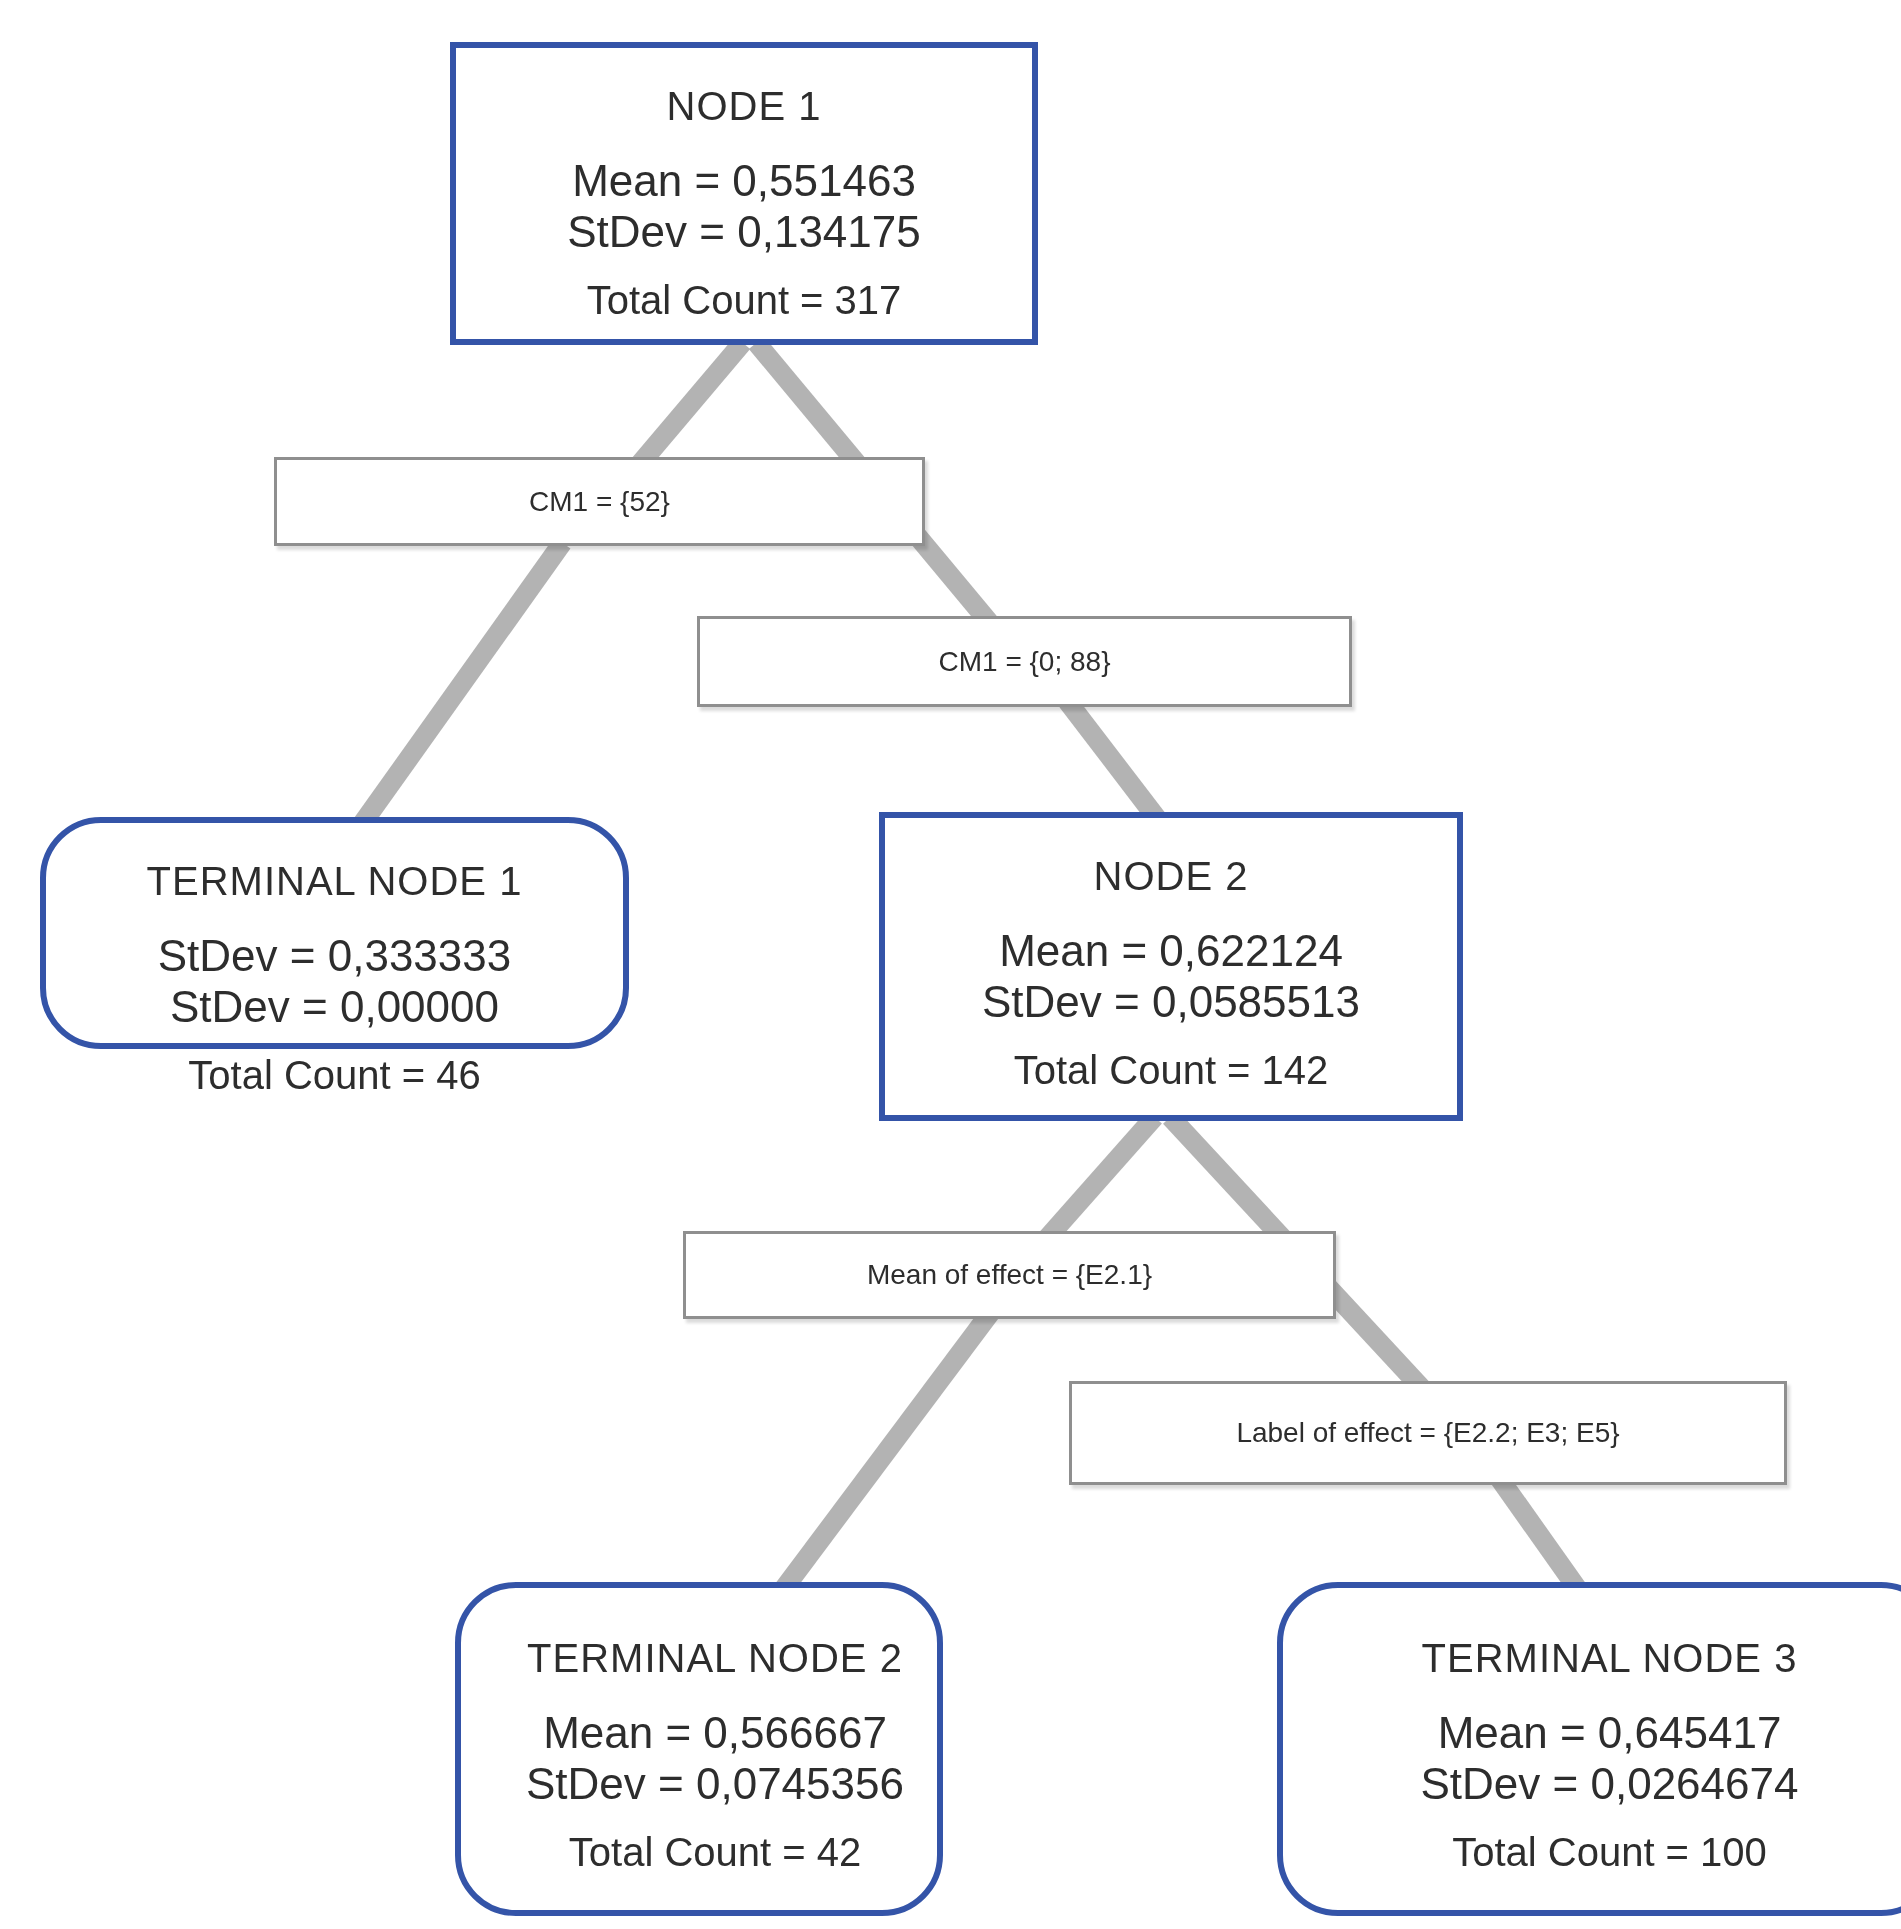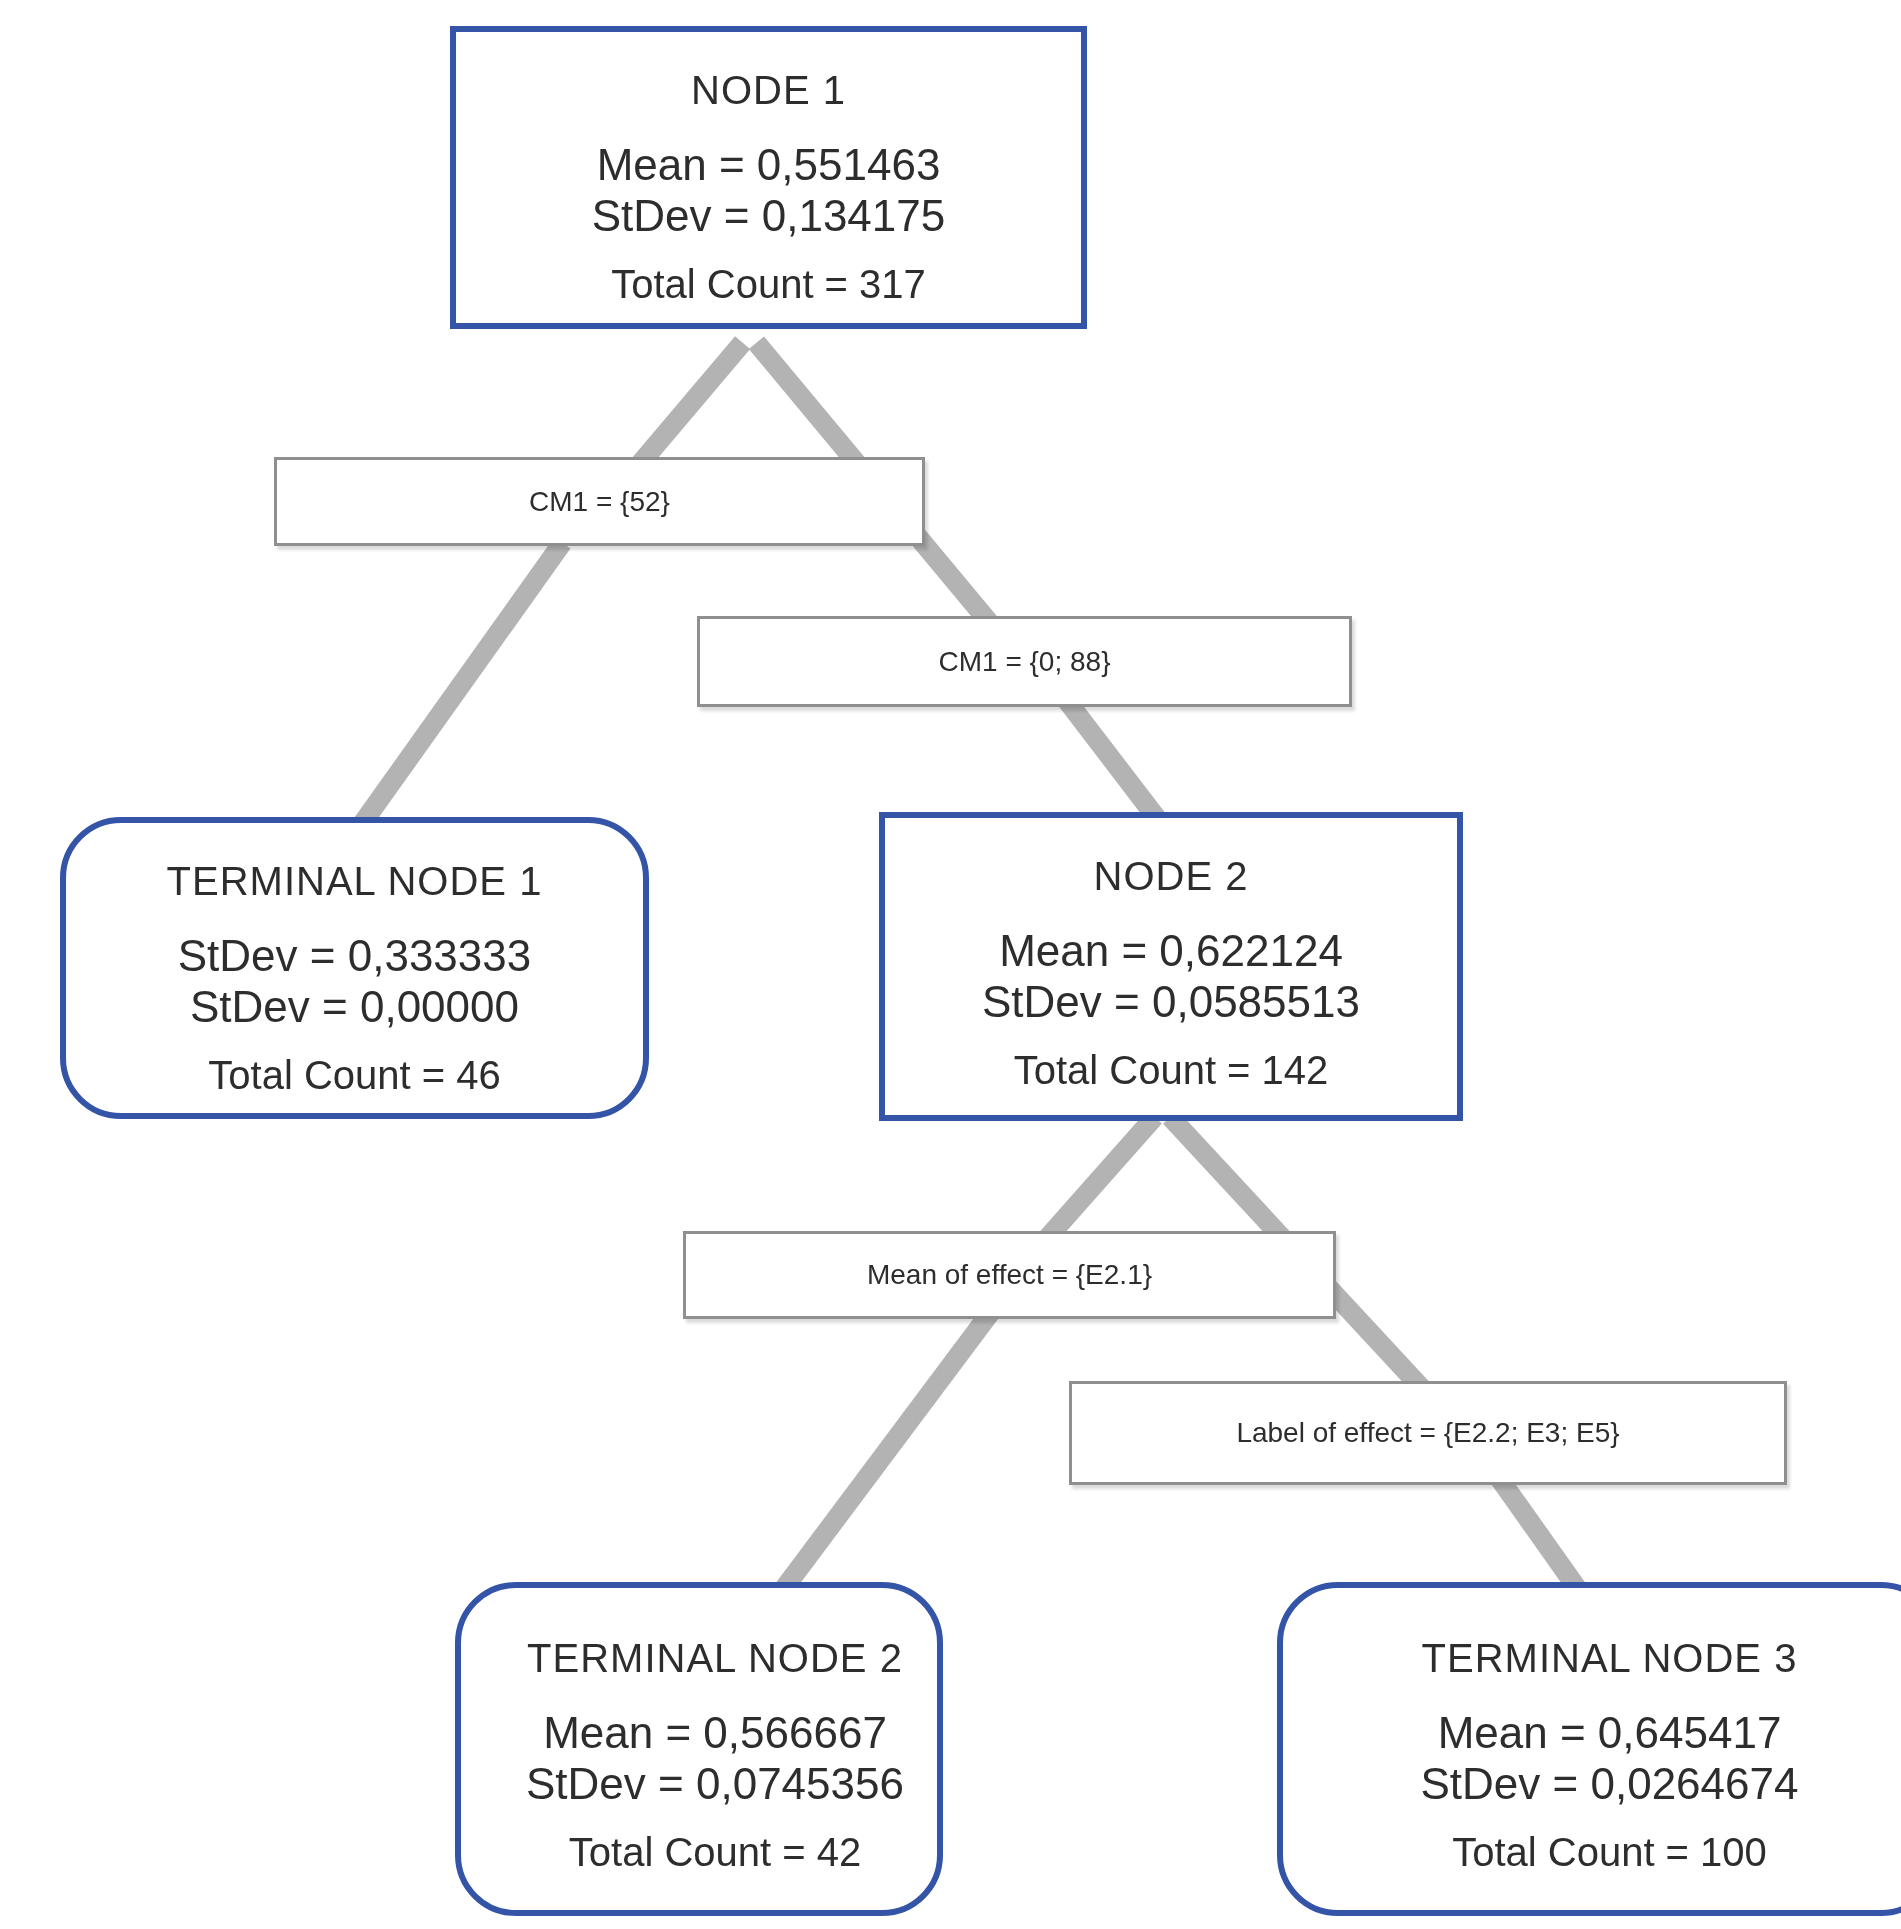--- a/index.html
+++ b/index.html
@@ -80,38 +80,38 @@
     <line x1="750" y1="346" x2="645" y2="470"></line>
     <line x1="764" y1="346" x2="1002" y2="632"></line>
     <line x1="568" y1="548" x2="360" y2="840"></line>
     <line x1="1078" y1="708" x2="1175" y2="835"></line>
     <line x1="1166" y1="1128" x2="1058" y2="1250"></line>
     <line x1="1182" y1="1128" x2="1436" y2="1402"></line>
     <line x1="1000" y1="1326" x2="786" y2="1612"></line>
     <line x1="1515" y1="1494" x2="1600" y2="1614"></line>
   </svg>
 
-  <div class="box node-box" style="left:450px;top:26px;width:637px;height:303px;">
+  <div class="box node-box" style="left:450px;top:42px;width:588px;height:303px;">
     <div class="node-title">NODE 1</div>
     <div class="node-stats">
       <div>Mean = 0,551463</div>
       <div>StDev = 0,134175</div>
     </div>
     <div class="node-count">Total Count = 317</div>
   </div>
 
   <div class="box split-box" style="left:274px;top:457px;width:651px;height:89px;">
     <span class="split-label">CM1 = {52}</span>
   </div>
 
   <div class="box split-box" style="left:697px;top:616px;width:655px;height:91px;">
     <span class="split-label">CM1 = {0; 88}</span>
   </div>
 
-  <div class="box node-box terminal" style="left:40px;top:817px;width:589px;height:302px;margin-left:20px;">
+  <div class="box node-box terminal" style="left:40px;top:817px;width:589px;height:232px;">
     <div class="node-title">TERMINAL NODE 1</div>
     <div class="node-stats">
       <div>StDev = 0,333333</div>
       <div>StDev = 0,00000</div>
     </div>
     <div class="node-count">Total Count = 46</div>
   </div>
 
   <div class="box node-box" style="left:879px;top:812px;width:584px;height:309px;">
     <div class="node-title">NODE 2</div>

